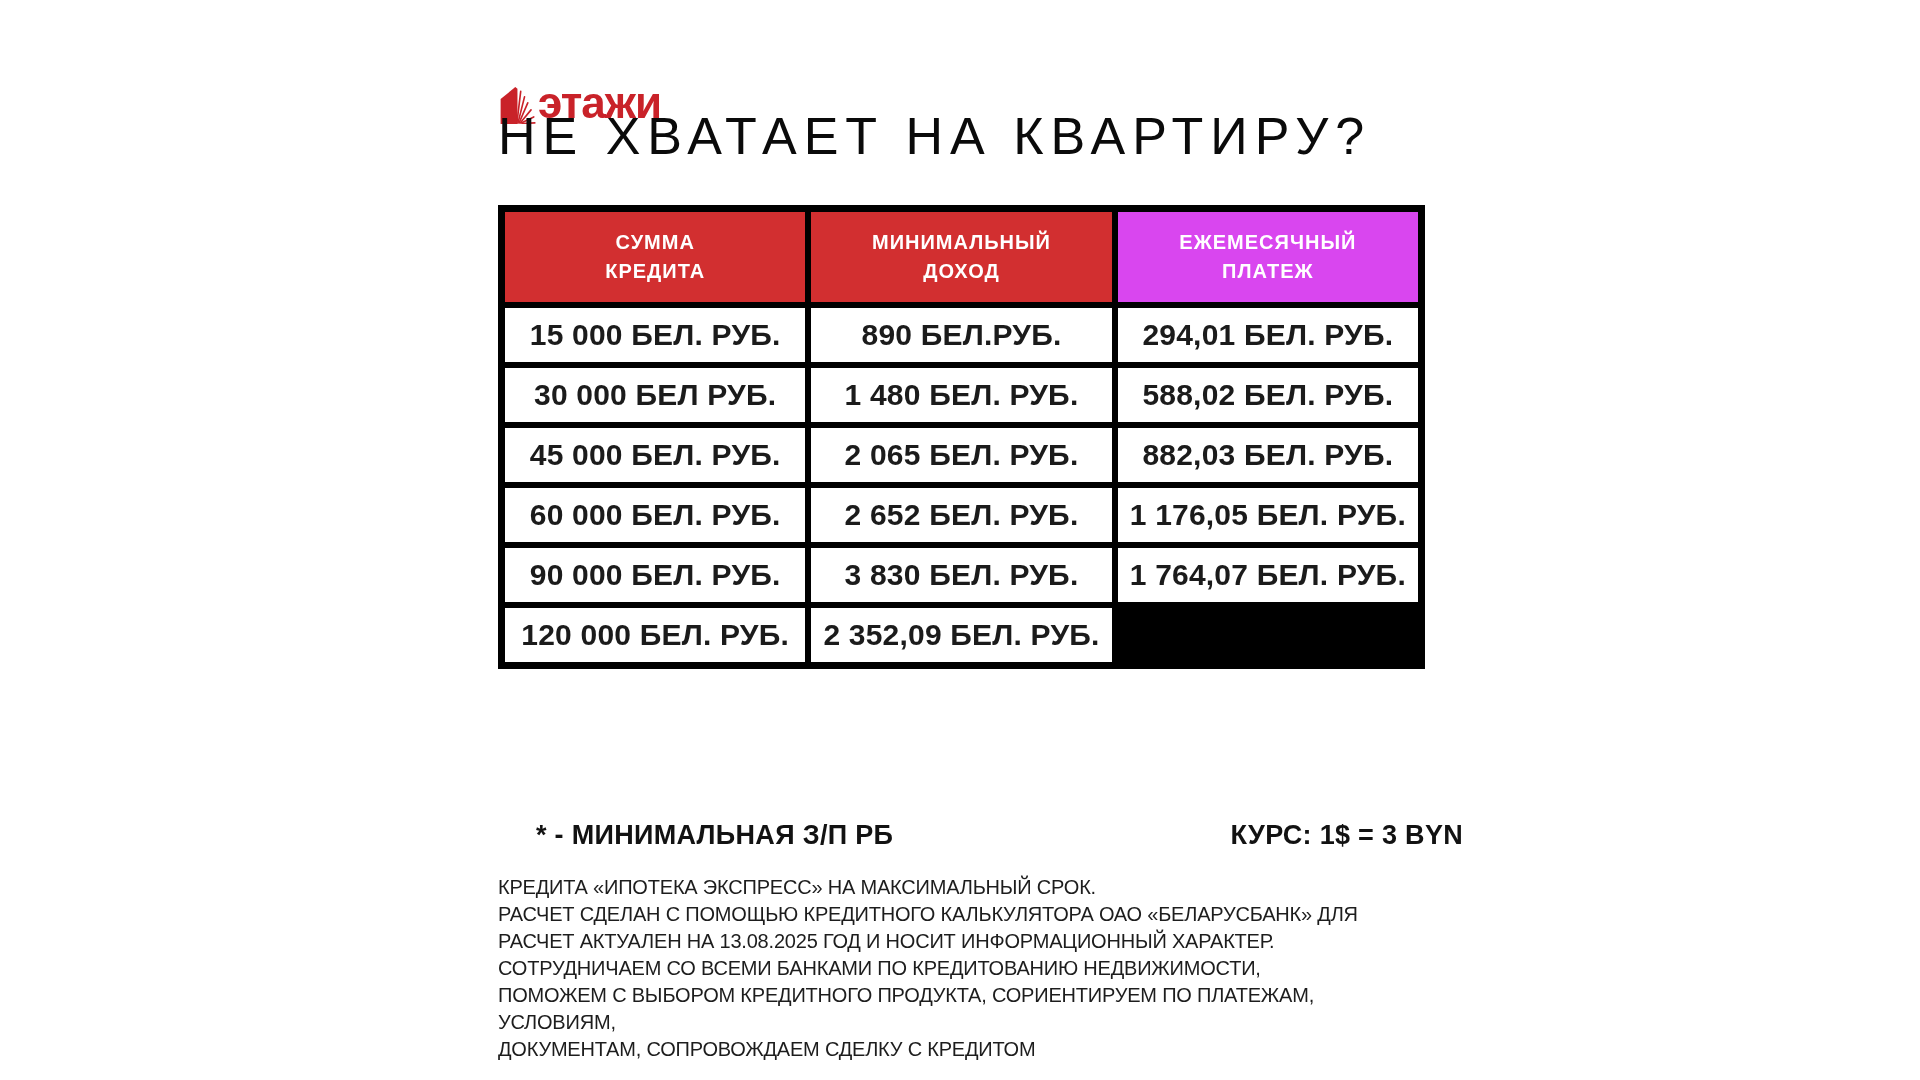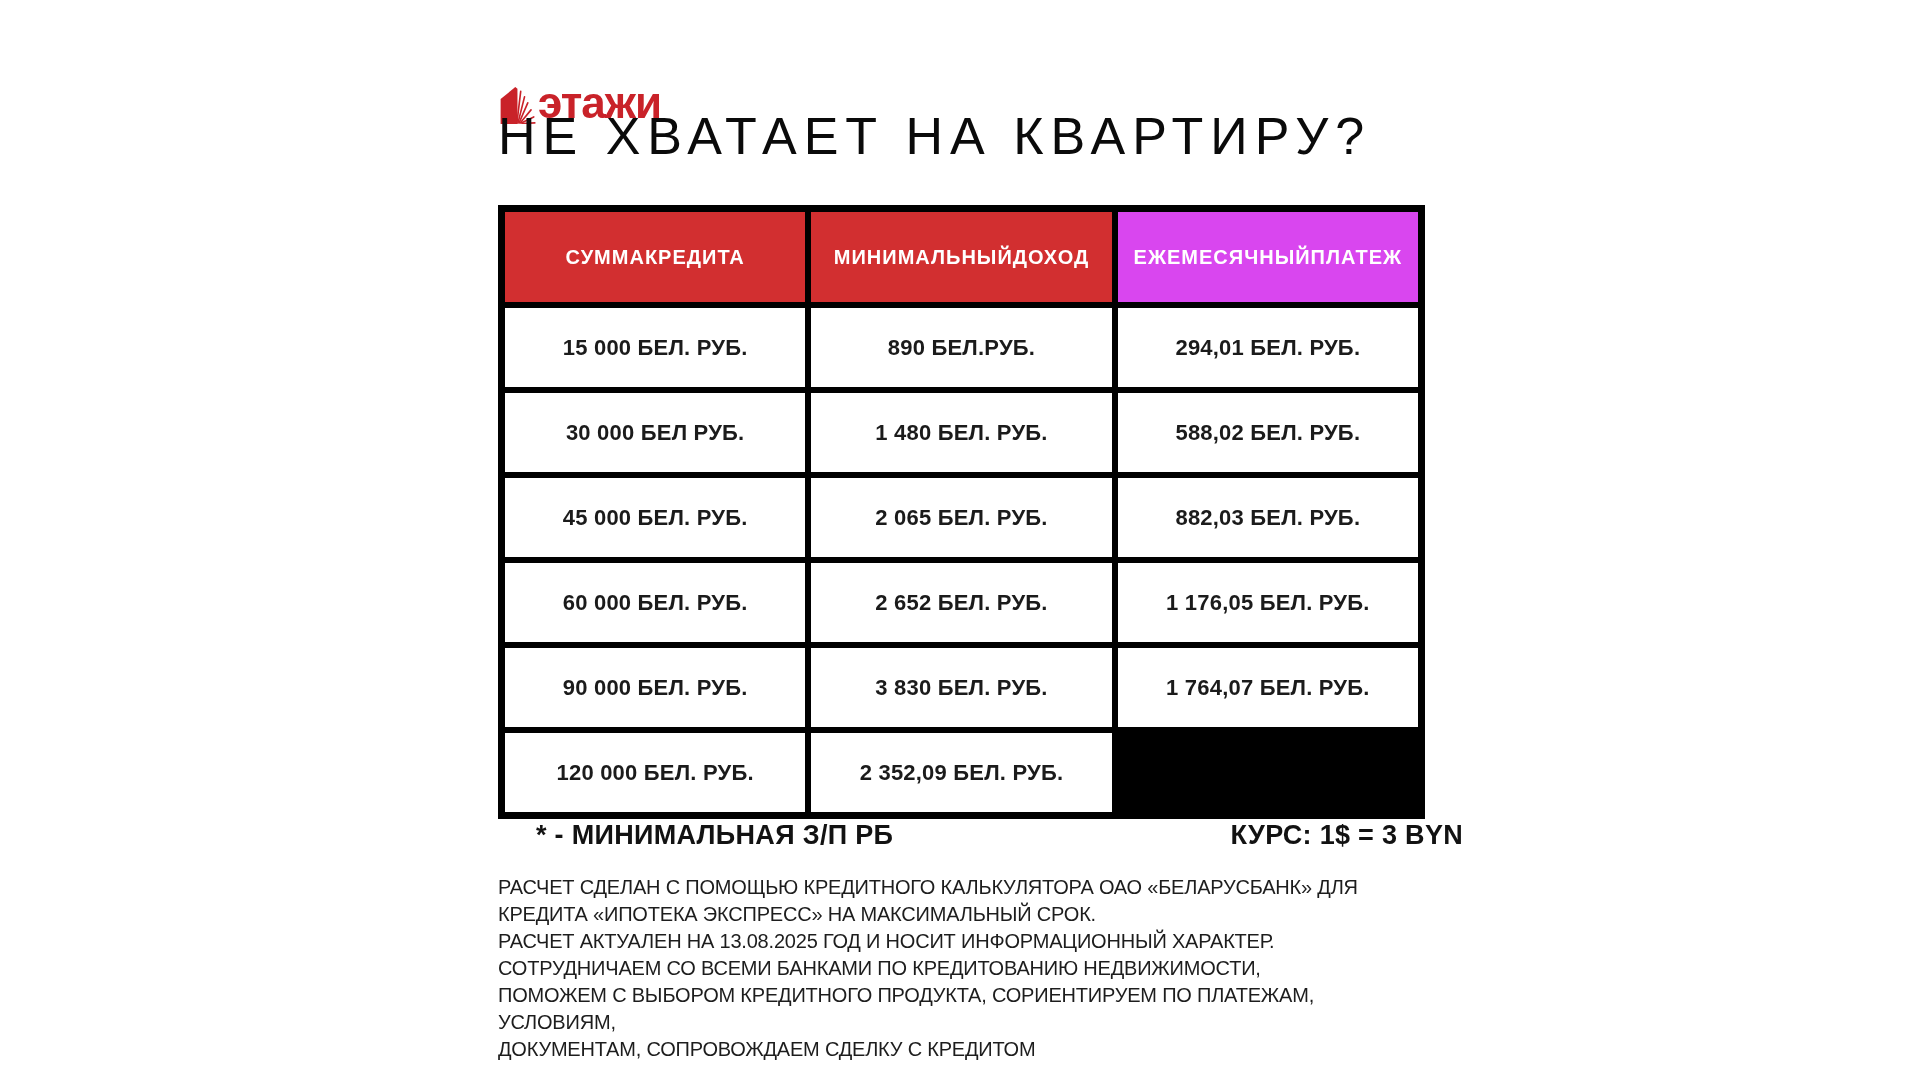--- a/index.html
+++ b/index.html
@@ -14,25 +14,25 @@
 
   
   .title { position: absolute; left: 498px; top: 106px; width: 950px;
            font-size: 52px; font-weight: 400; color: #0a0a0a;
            letter-spacing: 7px; line-height: 60px; white-space: nowrap; }
 
   
   .credit-table { position: absolute; left: 498px; top: 205px; width: 927px;
                   display: grid; grid-template-columns: repeat(3, 1fr);
                   background: #000000; border: 7px solid #000000; grid-gap: 6px; }
-  .cell { background: #ffffff; display: flex; 
+  .cell { background: #ffffff; display: flex; flex-direction: column;
           align-items: center; justify-content: center; text-align: center; }
   .cell.head { height: 90px; color: #ffffff; font-size: 20px; font-weight: 600;
                letter-spacing: 1px; line-height: 29px; }
-  .cell.data { height: 79px; font-size: 22px; font-weight: 700; color: #1b1b1b;
+  .cell.data { height: 54px; font-size: 30px; font-weight: 700; color: #1b1b1b;
                letter-spacing: 0.2px; white-space: nowrap; }
 
   
   .foot-row { position: absolute; left: 498px; top: 820px; width: 927px;
               display: flex; justify-content: space-between; align-items: baseline; margin-left: 38px; }
   .foot-left, .foot-right { font-size: 27px; font-weight: 700; color: #121212; letter-spacing: 0.3px; }
 
   
   .disclaimer { position: absolute; left: 498px; top: 874px; width: 960px; }
   .disclaimer .line { font-size: 20px; font-weight: 400; color: #1d1d1d;
@@ -97,22 +97,22 @@
     <div class="cell data">120 000 БЕЛ. РУБ.</div>
     <div class="cell data">2 352,09 БЕЛ. РУБ.</div>
   </div>
 
   <div class="foot-row">
     <span class="foot-left">* - МИНИМАЛЬНАЯ З/П РБ</span>
     <span class="foot-right">КУРС: 1$ = 3 BYN</span>
   </div>
 
   <div class="disclaimer">
+    <div class="line">КРЕДИТА «ИПОТЕКА ЭКСПРЕСС» НА МАКСИМАЛЬНЫЙ СРОК.</div>
     <div class="line">РАСЧЕТ СДЕЛАН С ПОМОЩЬЮ КРЕДИТНОГО КАЛЬКУЛЯТОРА ОАО «БЕЛАРУСБАНК» ДЛЯ</div>
-    <div class="line">КРЕДИТА «ИПОТЕКА ЭКСПРЕСС» НА МАКСИМАЛЬНЫЙ СРОК.</div>
     <div class="line">РАСЧЕТ АКТУАЛЕН НА 13.08.2025 ГОД И НОСИТ ИНФОРМАЦИОННЫЙ ХАРАКТЕР.</div>
     <div class="line">СОТРУДНИЧАЕМ СО ВСЕМИ БАНКАМИ ПО КРЕДИТОВАНИЮ НЕДВИЖИМОСТИ,</div>
     <div class="line">ПОМОЖЕМ С ВЫБОРОМ КРЕДИТНОГО ПРОДУКТА, СОРИЕНТИРУЕМ ПО ПЛАТЕЖАМ,</div>
     <div class="line">УСЛОВИЯМ,</div>
     <div class="line">ДОКУМЕНТАМ, СОПРОВОЖДАЕМ СДЕЛКУ С КРЕДИТОМ</div>
   </div>
 
 </div>
 
 </body></html>

